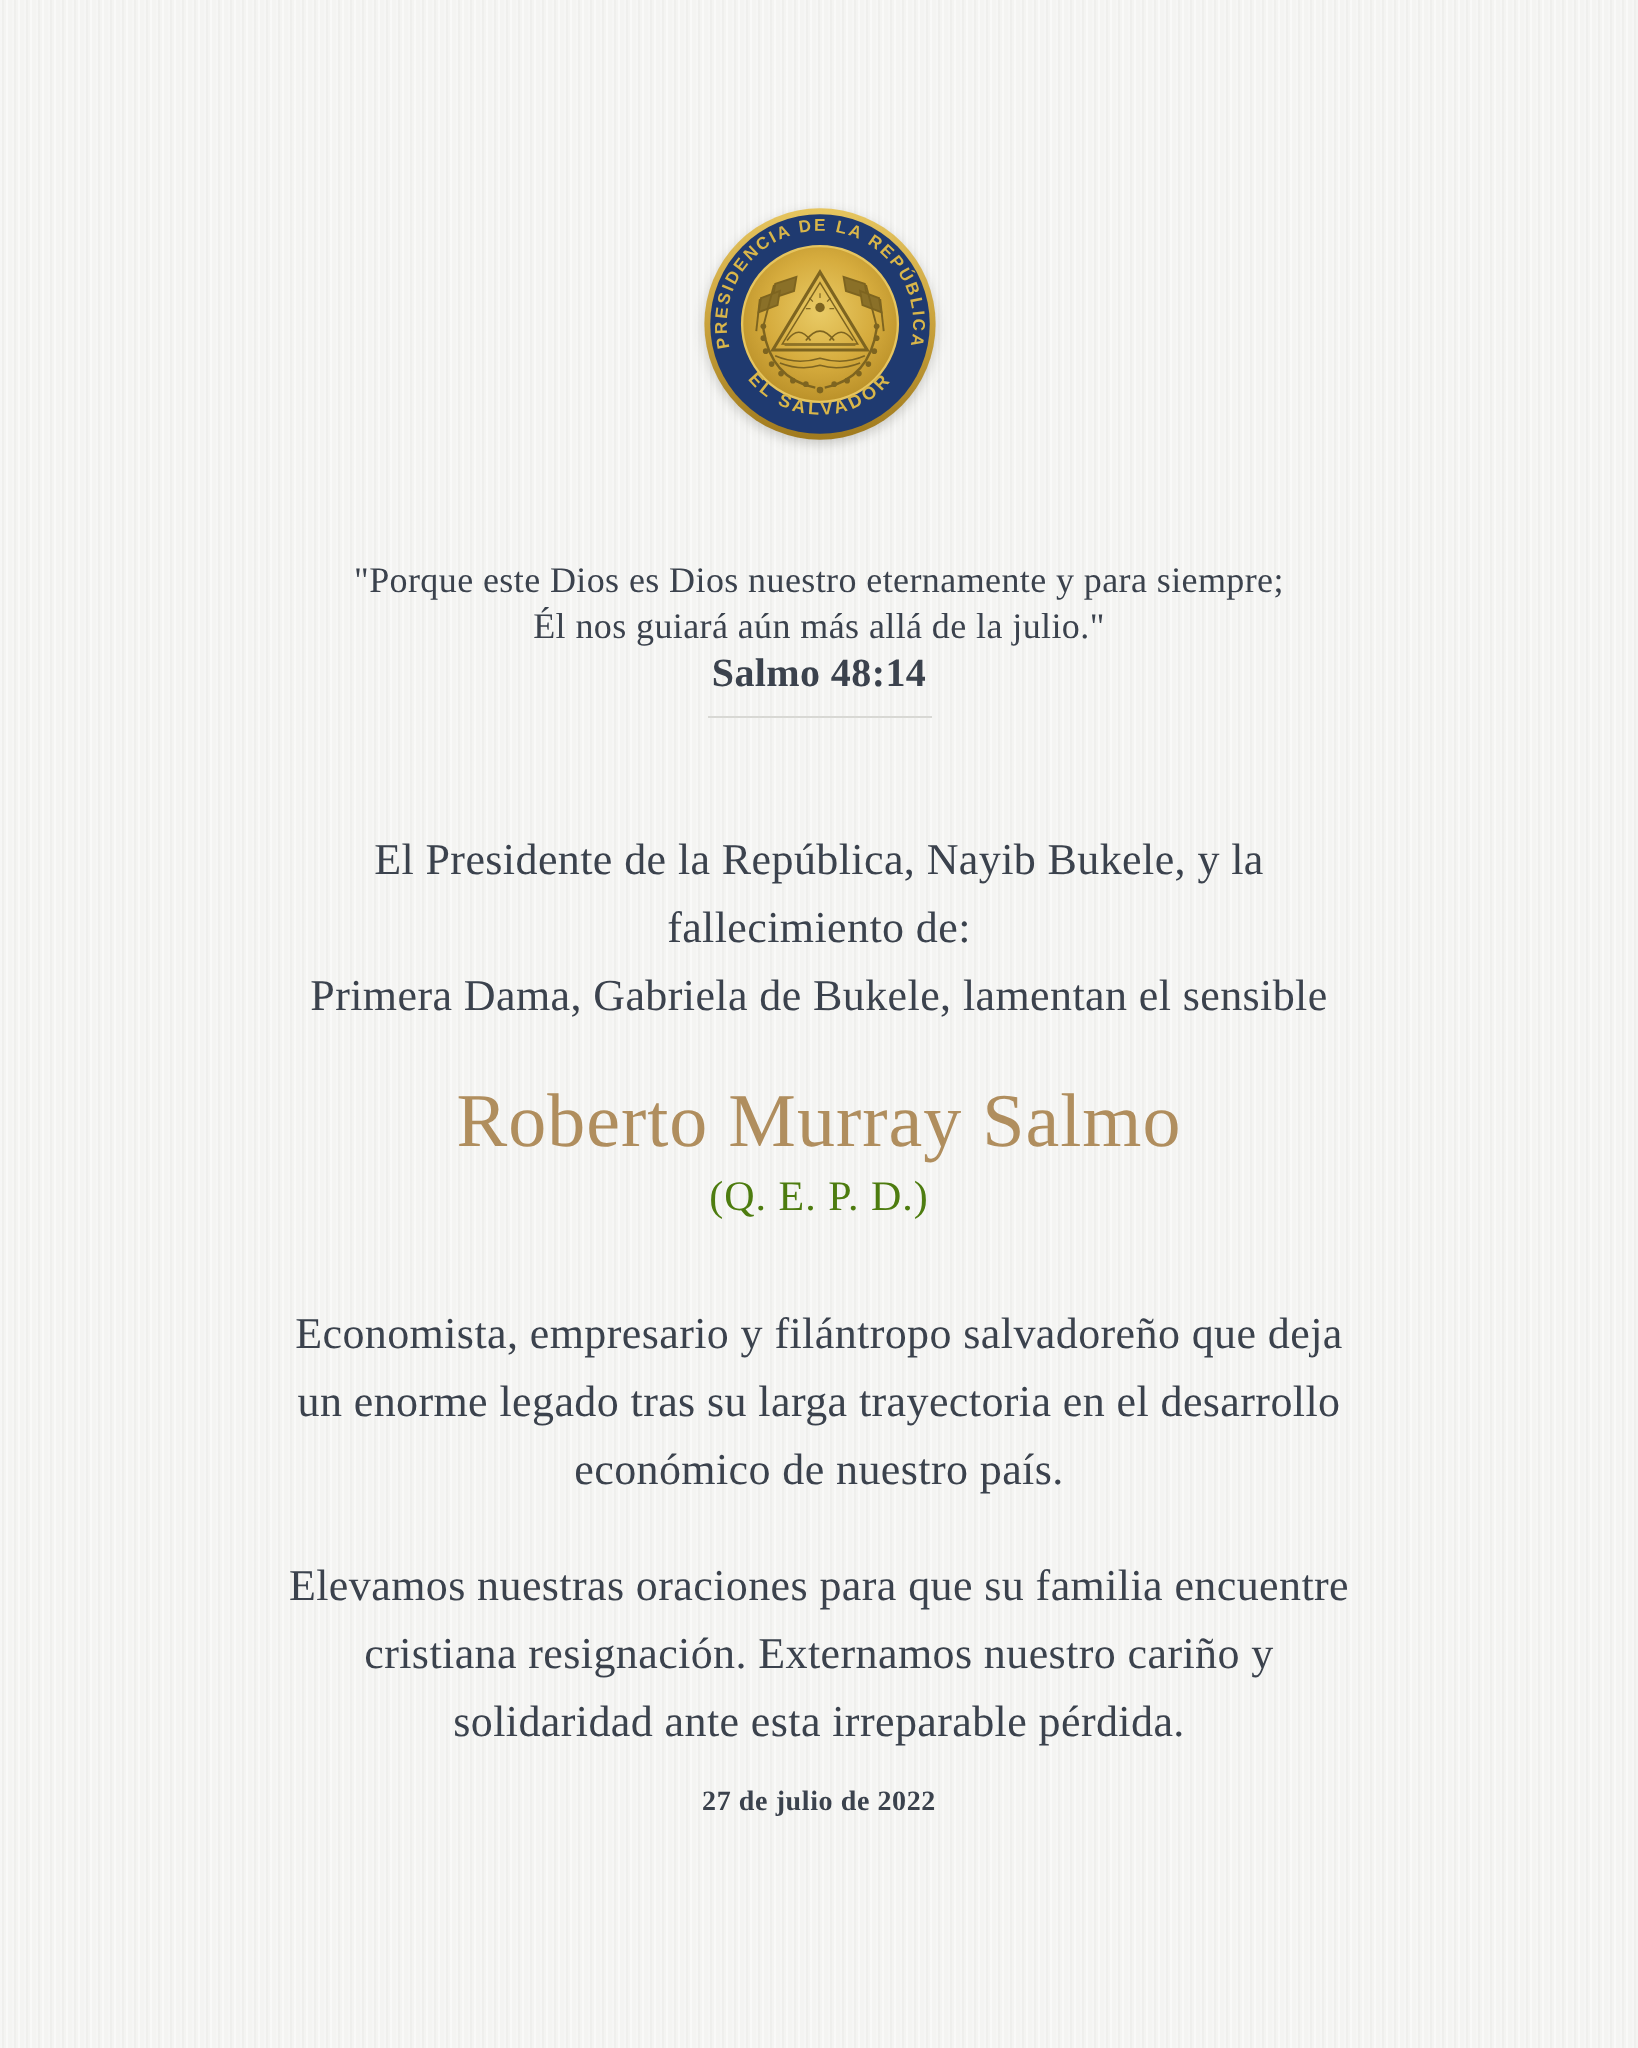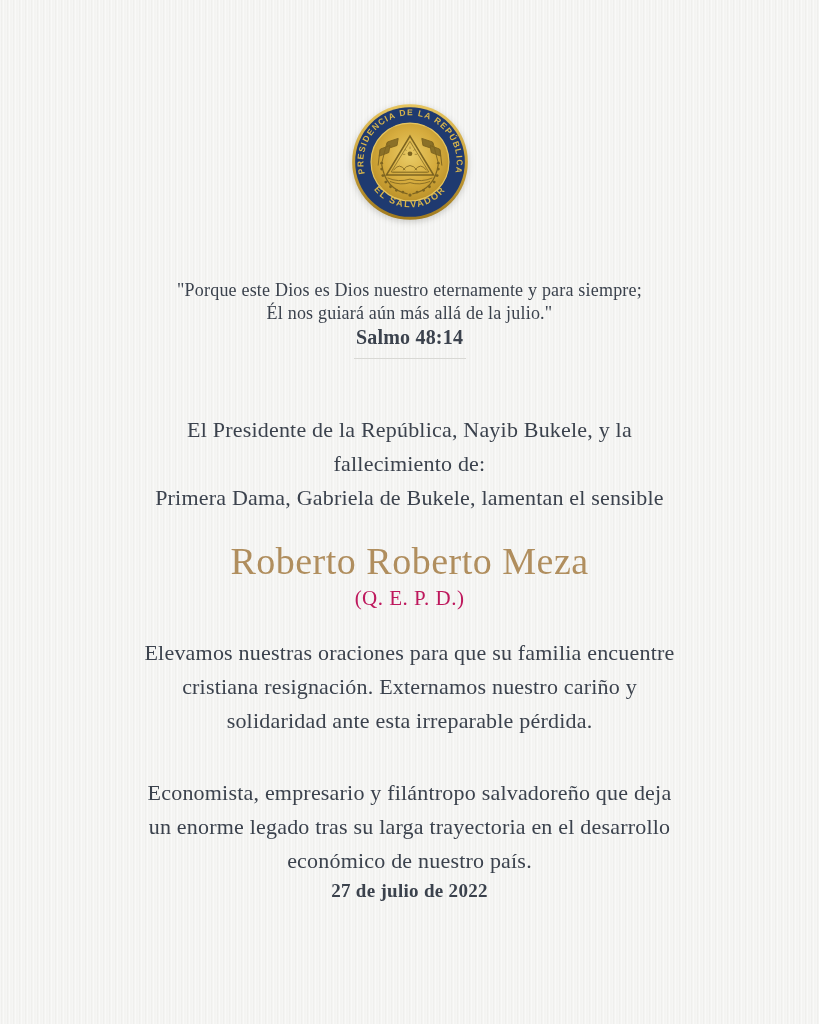--- a/index.html
+++ b/index.html
@@ -61,28 +61,28 @@
     font-size: 38px;
     line-height: 44px;
     color: #b08e5e;
     letter-spacing: 0.5px;
     white-space: nowrap;
   }
   .epitaph {
     margin-top: 1px;
     font-size: 21px;
     line-height: 28px;
-    color: #be185d;
+    color: #4d7c0f;
     letter-spacing: 0.5px;
   }
   .tribute { margin-top: 38px; }
   .condolence { margin-top: 24px; }
   .date-line {
-    margin-top: 2px;
-    font-size: 19px;
+    margin-top: 16px;
+    font-size: 14px;
     font-weight: 700;
     letter-spacing: 0.3px;
   }
 </style>
 </head>
 <body>
 
 <div class="card">
 
   <div class="seal-wrap">
@@ -184,30 +184,30 @@
   </div>
 
   <div class="divider"></div>
 
   <div class="para intro">
     <div class="line">El Presidente de la República, Nayib Bukele, y la</div>
     <div class="line">fallecimiento de:</div>
     <div class="line">Primera Dama, Gabriela de Bukele, lamentan el sensible</div>
   </div>
 
-  <div class="deceased-name">Roberto Roberto Meza</div>
+  <div class="deceased-name">Roberto Murray Salmo</div>
   <div class="epitaph">(Q. E. P. D.)</div>
+
+  <div class="para tribute">
+    <div class="line">Economista, empresario y filántropo salvadoreño que deja</div>
+    <div class="line">un enorme legado tras su larga trayectoria en el desarrollo</div>
+    <div class="line">económico de nuestro país.</div>
+  </div>
 
   <div class="para condolence">
     <div class="line">Elevamos nuestras oraciones para que su familia encuentre</div>
     <div class="line">cristiana resignación. Externamos nuestro cariño y</div>
     <div class="line">solidaridad ante esta irreparable pérdida.</div>
   </div>
 
-  <div class="para tribute">
-    <div class="line">Economista, empresario y filántropo salvadoreño que deja</div>
-    <div class="line">un enorme legado tras su larga trayectoria en el desarrollo</div>
-    <div class="line">económico de nuestro país.</div>
-  </div>
-
   <div class="date-line">27 de julio de 2022</div>
 
 </div>
 
 </body></html>

